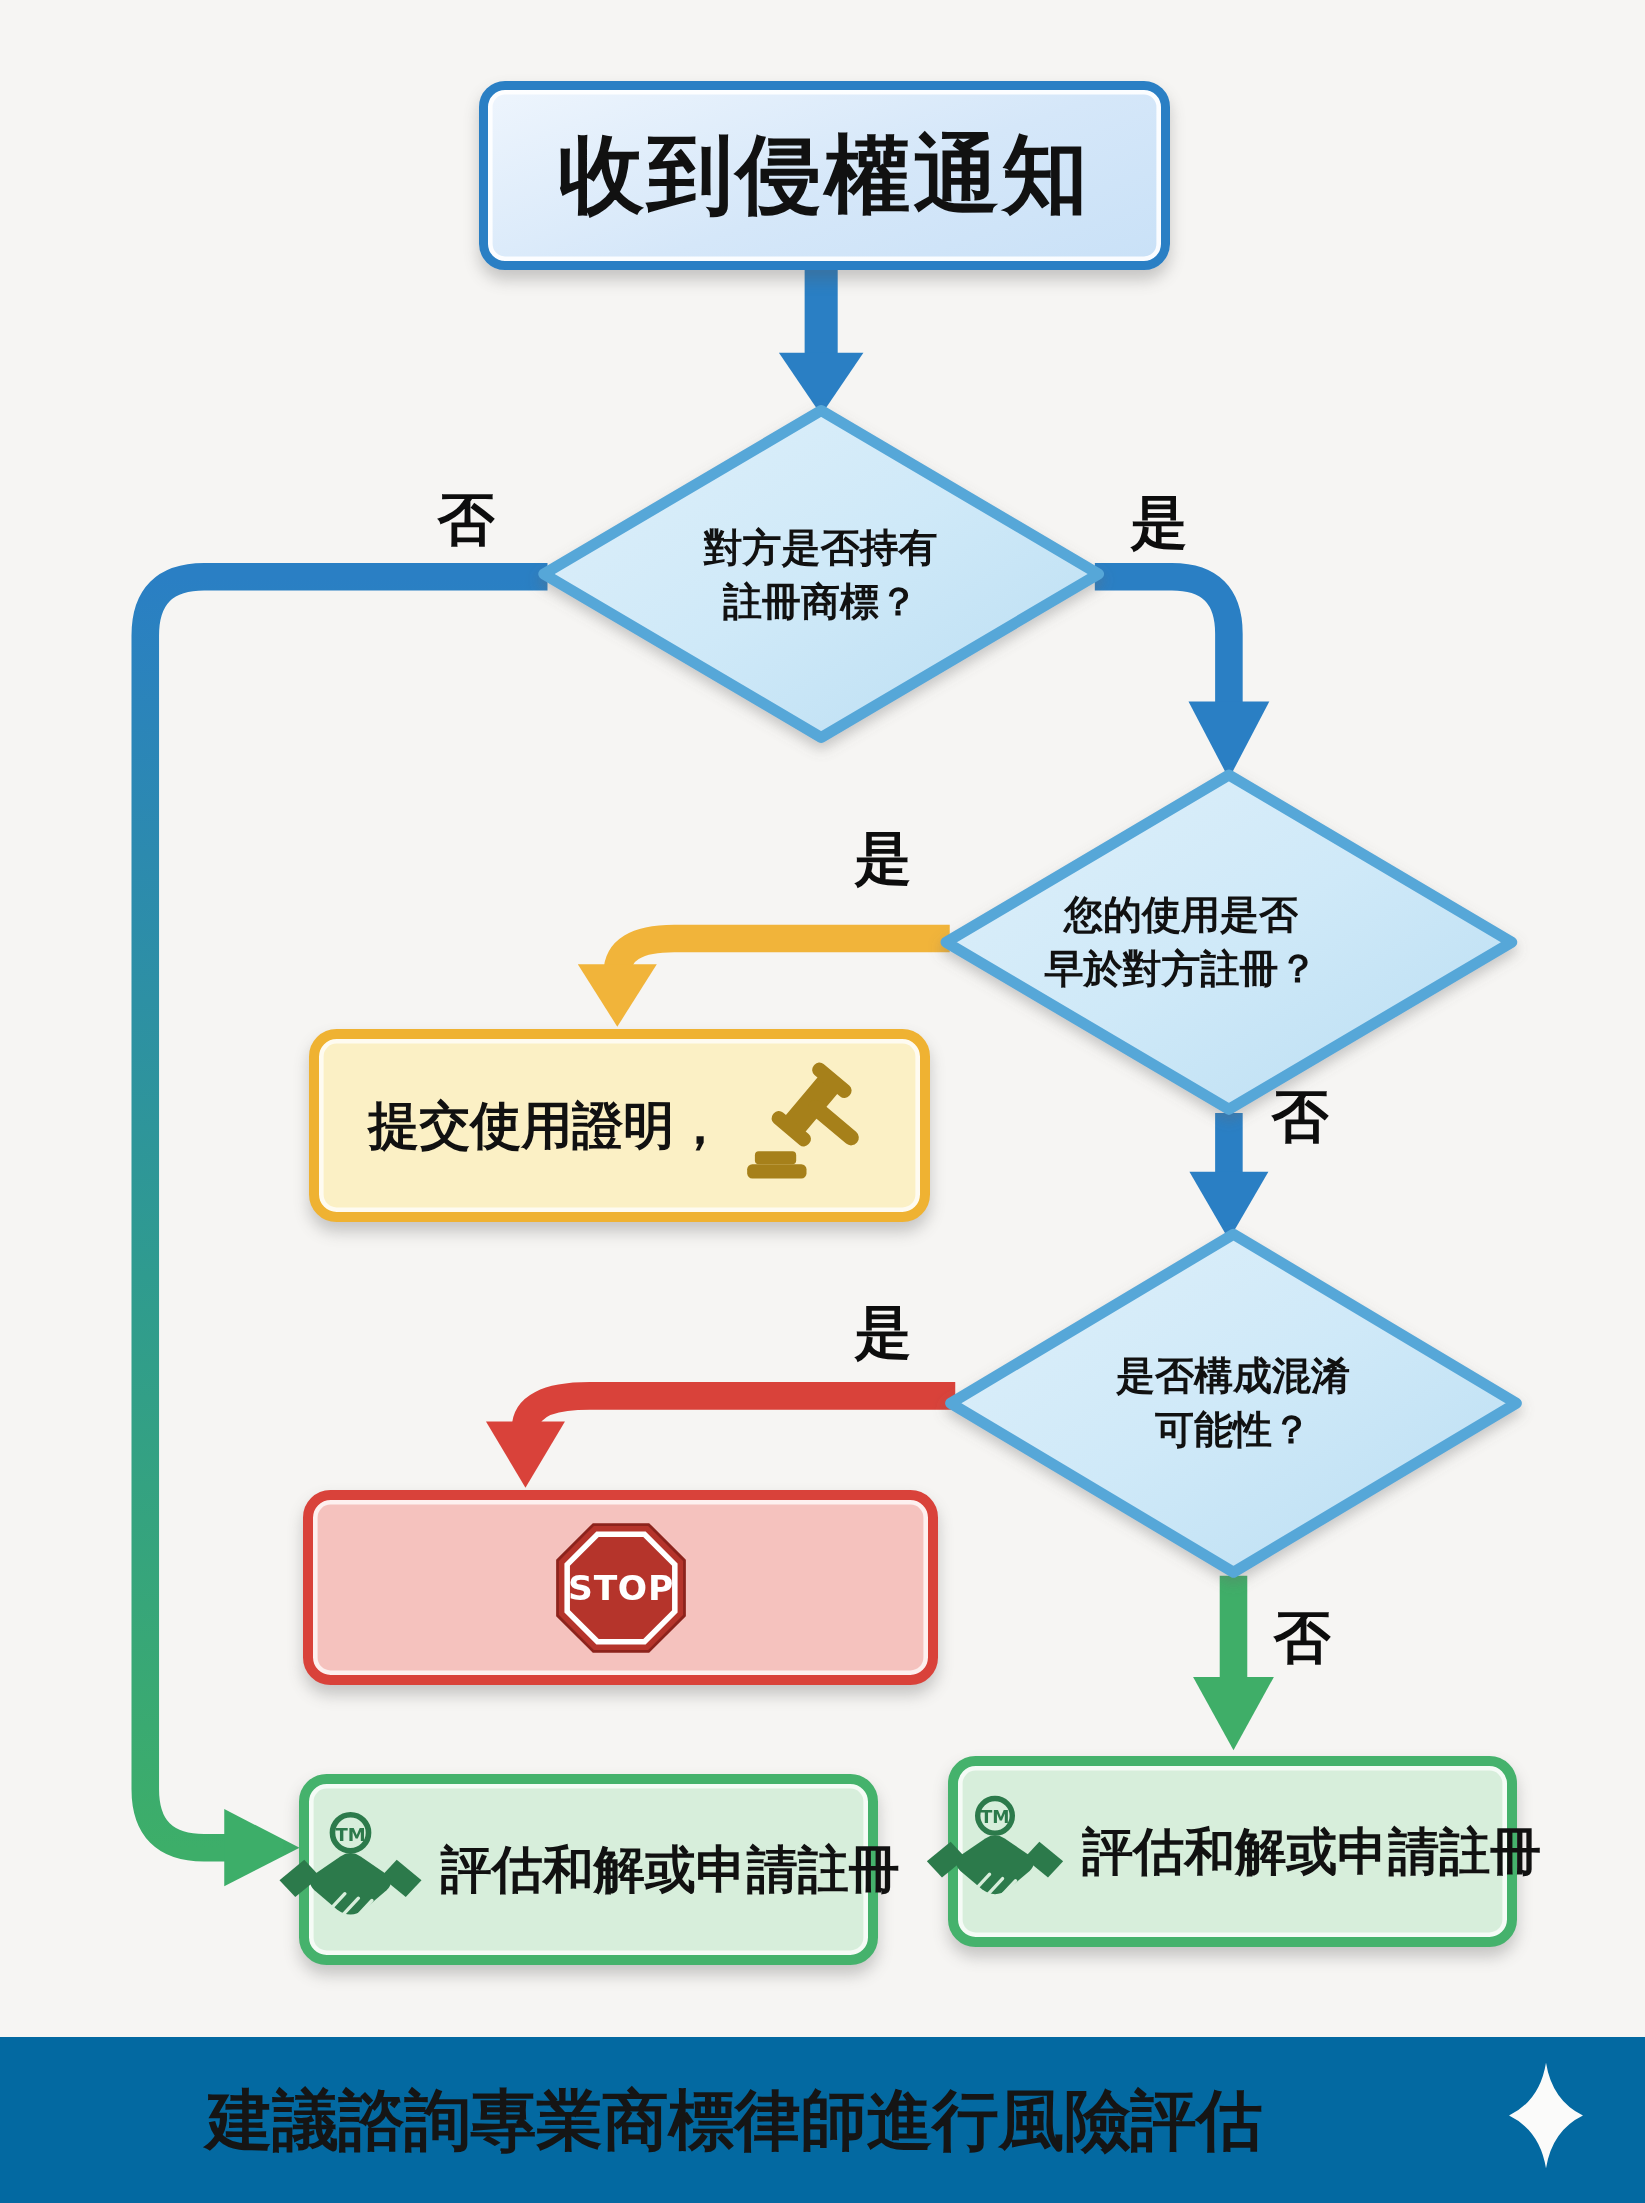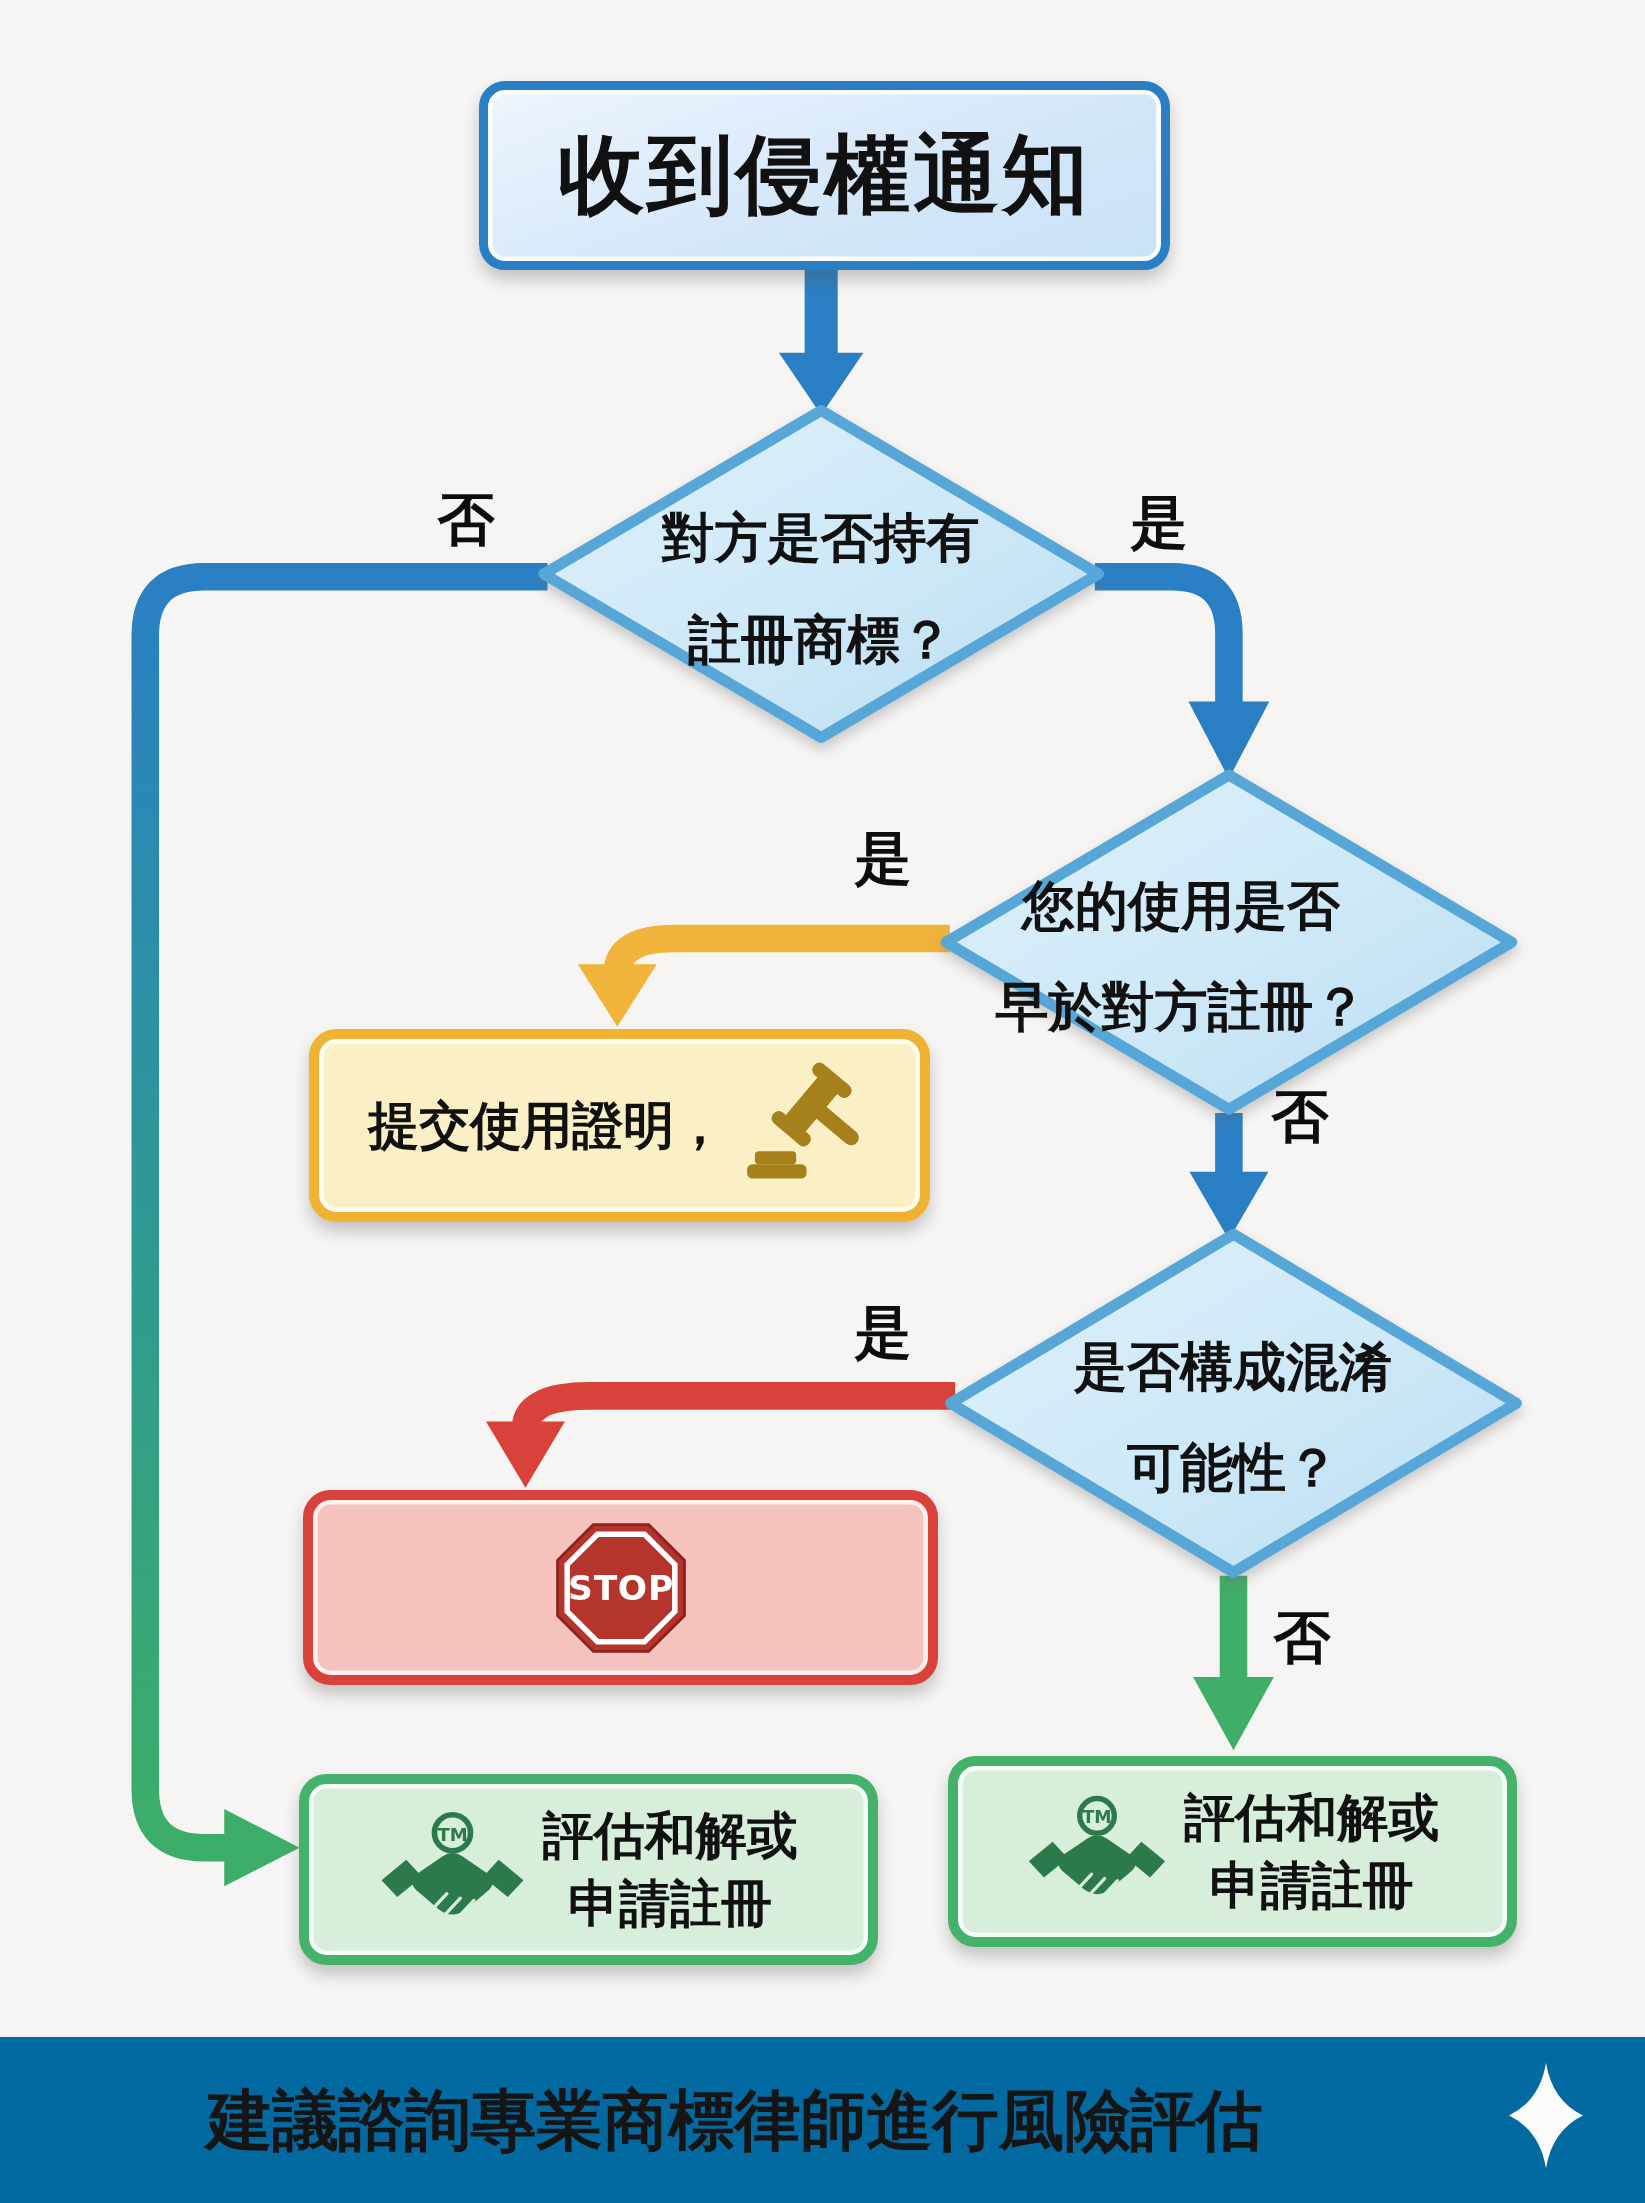--- a/index.html
+++ b/index.html
@@ -24,34 +24,34 @@
     background:linear-gradient(160deg,#eef5fd 0%,#d5e7f9 55%,#c9e1f7 100%);
     box-shadow:0 9.2px 14.7px rgba(90,90,90,.30), inset 0 0 0 4.6px rgba(255,255,255,.9);
   }
   .start-box .t{font-size:86px;font-weight:900;letter-spacing:2.8px;}
 
   .action-box{
     border-width:10px;border-style:solid;
     box-shadow:0 9.2px 14.7px rgba(90,90,90,.30), inset 0 0 0 4.6px rgba(255,255,255,.75);
     gap:16.5px;padding:0 24px;
   }
-  .action-text{display:flex;flex-direction:column;align-items:center;justify-content:center;line-height:1.32;}
+  .action-text{display:flex;flex-direction:row;align-items:center;justify-content:center;line-height:1.32;}
   .action-text span{font-size:51px;font-weight:900;white-space:nowrap;}
 
   .yellow-box{left:309px;top:1029px;width:621px;height:193px;border-color:#efb232;background:#fbf0c5;}
   .red-box{left:303px;top:1490px;width:635px;height:195px;border-color:#d9423a;background:#f5c2be;}
   .green-box-left{left:299px;top:1774px;width:579px;height:191px;border-color:#45b26c;background:#d7eedb;}
   .green-box-right{left:948px;top:1756px;width:569px;height:191px;border-color:#45b26c;background:#d7eedb;}
 
   
   .diamond-text{
     position:absolute;display:flex;flex-direction:column;align-items:center;justify-content:center;
     line-height:1.38;text-align:center;
   }
-  .diamond-text span{font-size:53px;font-weight:900;white-space:nowrap;margin-top:28px;}
+  .diamond-text span{font-size:39px;font-weight:900;white-space:nowrap;}
   .dt1{left:545px;top:432px;width:551px;height:285px;}
   .dt2{left:900px;top:797px;width:562px;height:290px;}
   .dt3{left:952px;top:1256px;width:562px;height:294px;}
 
   
   .branch-label{
     position:absolute;width:110px;height:88px;display:flex;align-items:center;justify-content:center;
     font-size:57px;font-weight:900;color:#0d0d0d;
   }
   .bl-no1{left:411px;top:476px;}

